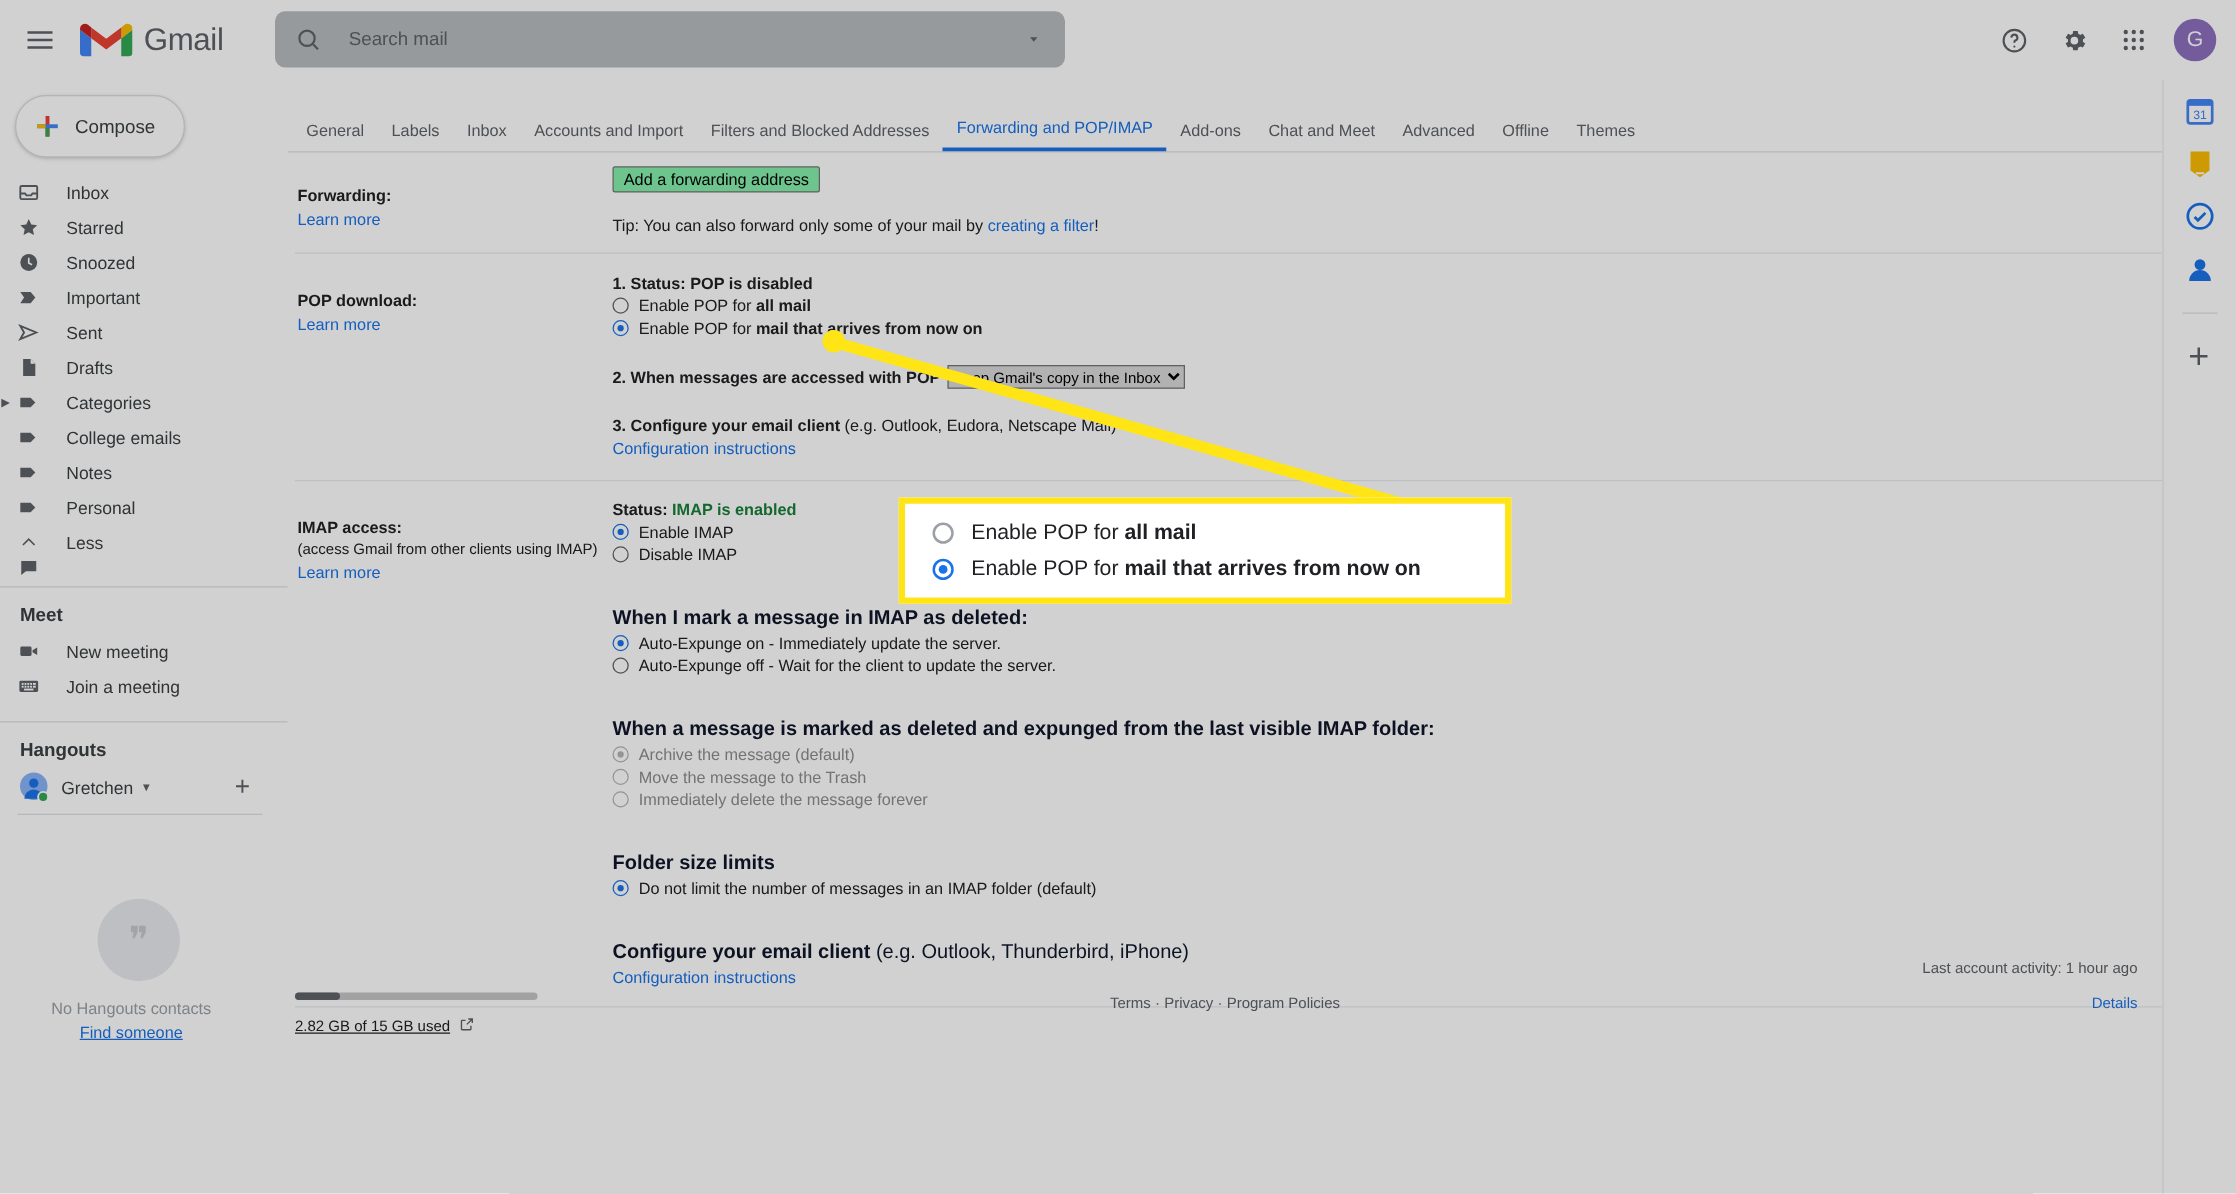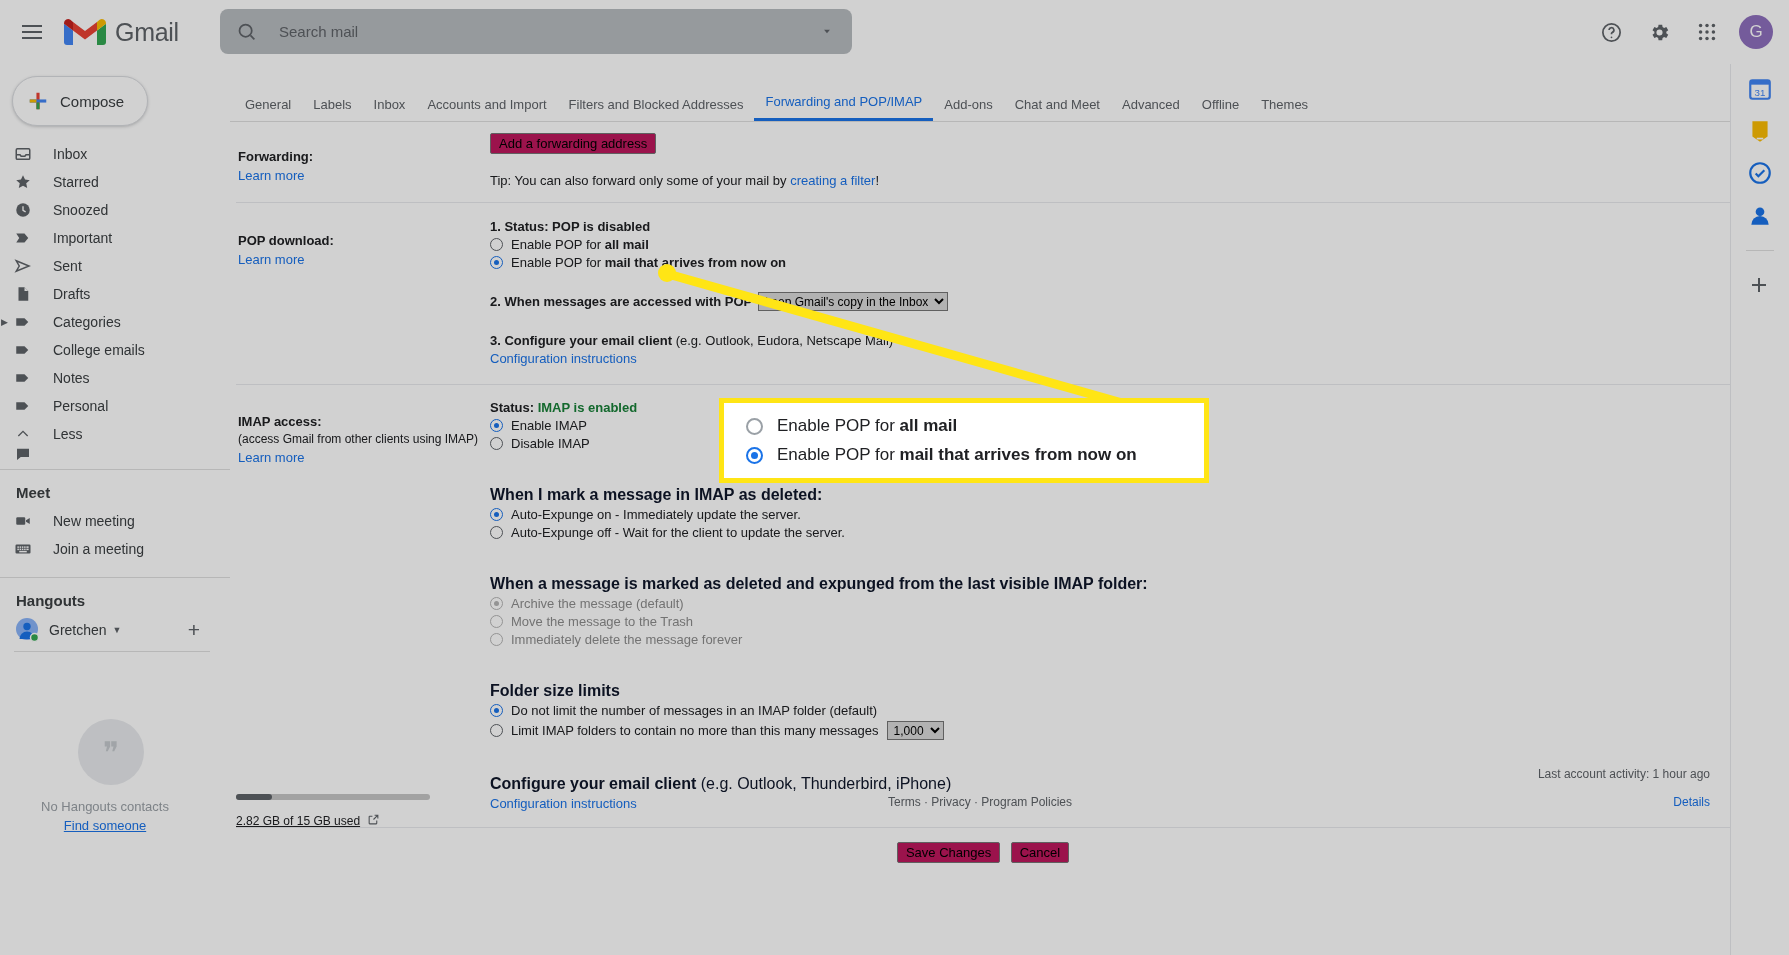--- a/index.html
+++ b/index.html
@@ -156,21 +156,21 @@
   .row.last { border-bottom: 1px solid #e8eaed; }
   .col-left { width: 254px; flex: none; padding-left: 2px; margin-top: 16px; }
   .col-right { flex: 1; }
   .lbl-bold { font-size: 13px; color: #202124; font-weight: bold; }
   .lnk { font-size: 13px; color: #1a73e8; cursor: pointer; }
   .small-note { font-size: 12px; color: #202124; margin-top: 3px; }
 
   .btn {
     font-size: 13px;
     font-family: "Liberation Sans", sans-serif;
-    background: #be185d;
+    background: #86efac;
     border: 1px solid #767676;
     padding: 2px 8px;
     color: #000;
     cursor: pointer;
     border-radius: 2px;
   }
   .tip { font-size: 13px; color: #202124; margin-top: 19px; }
 
   .radio-line { display: flex; align-items: center; margin-top: 3px; }
   .radio {
@@ -608,39 +608,28 @@
           <div class="radio-line">
             <span class="radio disabled"></span>
             <span class="radio-txt disabled">Immediately delete the message forever</span>
           </div>
 
           <div class="block-title">Folder size limits</div>
           <div class="radio-line">
             <span class="radio checked"></span>
             <span class="radio-txt">Do not limit the number of messages in an IMAP folder (default)</span>
           </div>
-          <div class="radio-line">
-            <span class="radio"></span>
-            <span class="radio-txt">Limit IMAP folders to contain no more than this many messages</span>
-            <select class="sel" style="margin-left:8px;">
-              <option>1,000</option>
-            </select>
-          </div>
 
           <div class="block-title">
             <span>Configure your email client</span><span style="font-weight:normal;"> (e.g. Outlook, Thunderbird, iPhone)</span>
           </div>
           <div class="lnk" style="margin-top:3px;">Configuration instructions</div>
         </div>
       </div>
 
-      <div class="footer-actions">
-        <button class="btn">Save Changes</button>
-        <button class="btn" style="margin-left:6px;">Cancel</button>
-      </div>
     </div>
 
     <div class="storage">
       <div class="storage-bar">
         <div class="storage-fill"></div>
       </div>
       <div class="storage-txt">
         <span>2.82 GB of 15 GB used</span>
         <span>
           <svg width="13" height="13" viewBox="0 0 24 24" fill="none" stroke="#5f6368" stroke-width="2">

